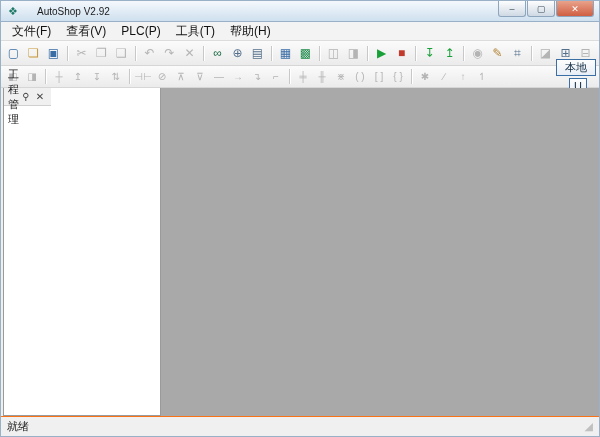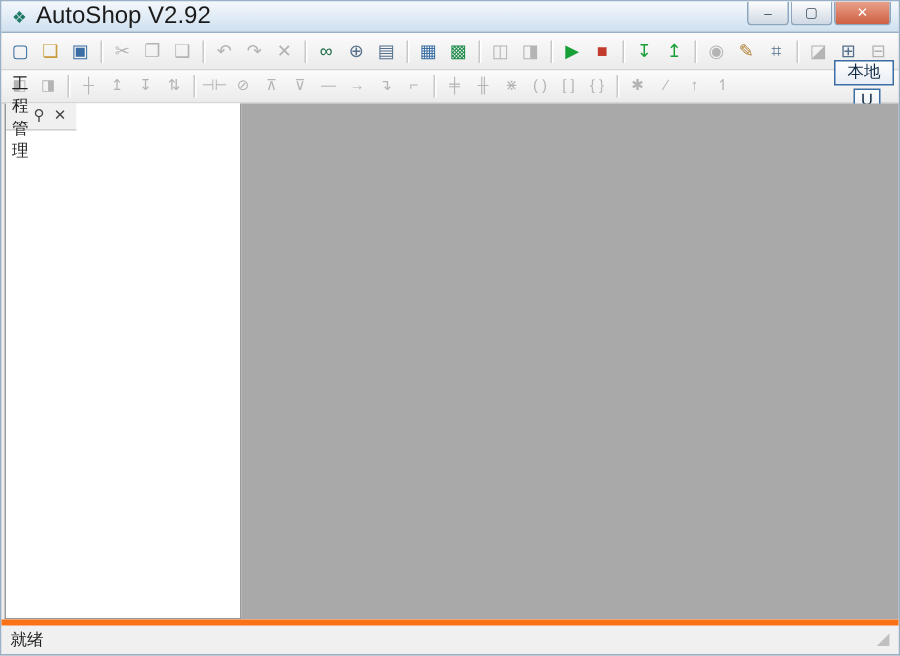--- a/index.html
+++ b/index.html
@@ -7,21 +7,21 @@
        font-family:"Liberation Sans","DejaVu Sans",sans-serif;background:#fff;}
   .window{position:absolute;inset:0;border:1px solid var(--border,#9ab0c6);
           background:var(--chrome,#f0f0f0);display:flex;flex-direction:column;box-sizing:border-box;}
 
   
   .titlebar{height:20px;flex:0 0 20px;display:flex;align-items:center;padding:0 5px;
             background:linear-gradient(var(--titlebar_top,#f4f8fc),var(--titlebar_bottom,#cfe0ef));
             border-bottom:1px solid var(--border,#9ab0c6);}
   .app-icon{width:14px;height:14px;display:inline-flex;align-items:center;justify-content:center;
             font-size:11px;color:#1e7a66;}
-  .title{font-size:16px;color:#1b1b1b;margin-left:4px;}
+  .title{font-size:10px;color:#1b1b1b;margin-left:17px;}
   .caption-buttons{margin-left:auto;display:flex;align-self:flex-start;gap:1px;}
   .cap{width:26px;height:15px;display:flex;align-items:center;justify-content:center;
        font-size:9px;color:#3a4a5a;border:1px solid #8ea6bd;border-top:none;
        border-radius:0 0 3px 3px;background:linear-gradient(#fdfdfd,#cfd9e4);}
   .cap.close{width:36px;color:#fff;background:linear-gradient(#e9a28b,#cf5f42);}
 
   
   .menubar{height:18px;flex:0 0 18px;display:flex;align-items:center;background:#f3f3f3;
            border-bottom:1px solid #dcdcdc;padding-left:4px;}
   .menu-item{padding:1px 7px;font-size:12px;color:#111;white-space:nowrap;}
@@ -52,38 +52,48 @@
          box-sizing:border-box;}
   .panel-header{height:17px;flex:0 0 17px;display:flex;align-items:center;background:#f0f0f0;
                 border-bottom:1px solid #d0d0d0;padding:0 4px;font-size:11px;color:#222;}
   .panel-title{flex:1;}
   .panel-hbtn{width:14px;height:14px;display:inline-flex;align-items:center;justify-content:center;
               font-size:10px;color:#444;}
   .panel-body{flex:1;background:#fff;}
 
   
   .statusbar{height:19px;flex:0 0 19px;display:flex;align-items:center;background:#f0f0f0;
-             border-top:4px solid #f97316;padding:0 6px;font-size:11px;color:#222;}
+             border-top:1px solid #f97316;padding:0 6px;font-size:11px;color:#222;}
   .grip{margin-left:auto;font-size:11px;color:#c0c0c0;line-height:1;}
 </style>
 </head>
 <body>
 
 <div class="window">
 
   <div class="titlebar">
     <span class="app-icon">❖</span>
     <span class="title">AutoShop V2.92</span>
     <div class="caption-buttons">
       <span class="cap">–</span>
       <span class="cap">▢</span>
       <span class="cap close">✕</span>
     </div>
   </div>
 
+  <div class="menubar">
+    <div class="titems">
+
+    <span class="menu-item"><span>文件(F)</span></span>
+        <span class="menu-item"><span>查看(V)</span></span>
+        <span class="menu-item"><span>PLC(P)</span></span>
+        <span class="menu-item"><span>工具(T)</span></span>
+        <span class="menu-item"><span>帮助(H)</span></span>
+      </div>
+  </div>
 
   <div class="toolbar t1">
     <div class="titems">
 
     <span class="tbtn" style="color: rgb(58, 110, 165);">
           <span>▢</span>
         </span>
         <span class="tbtn" style="color: rgb(200, 155, 60);">
           <span>❏</span>
         </span>

